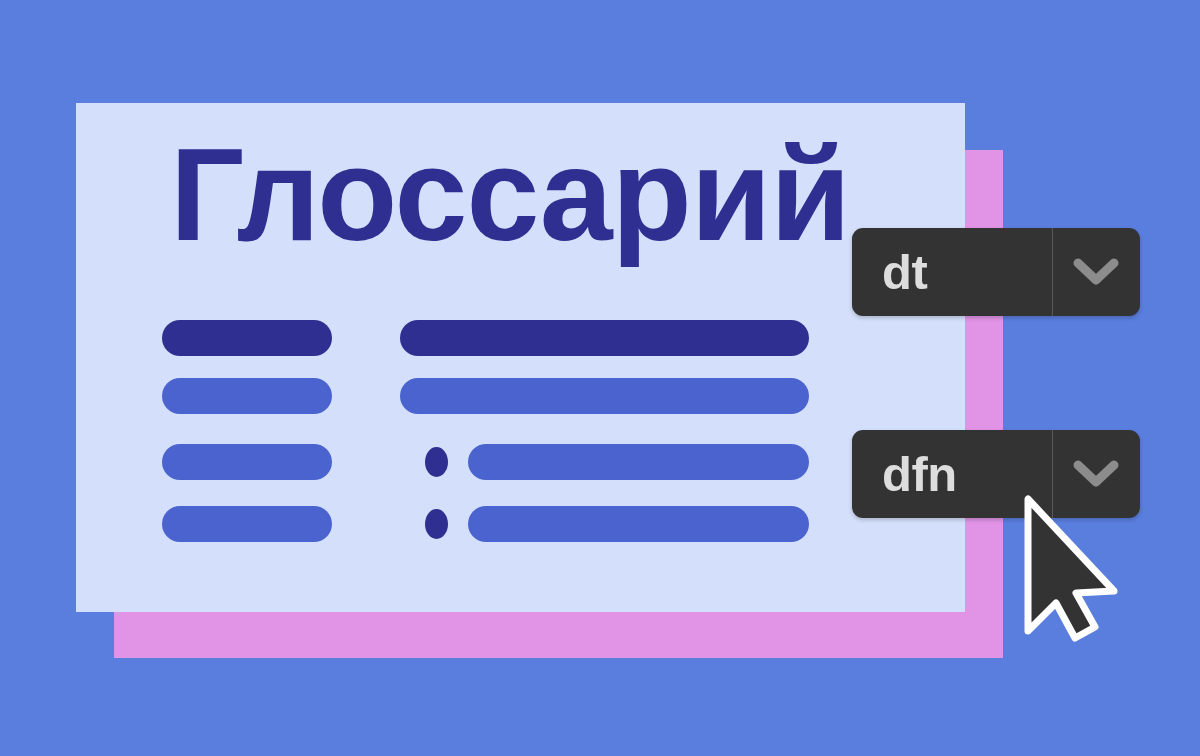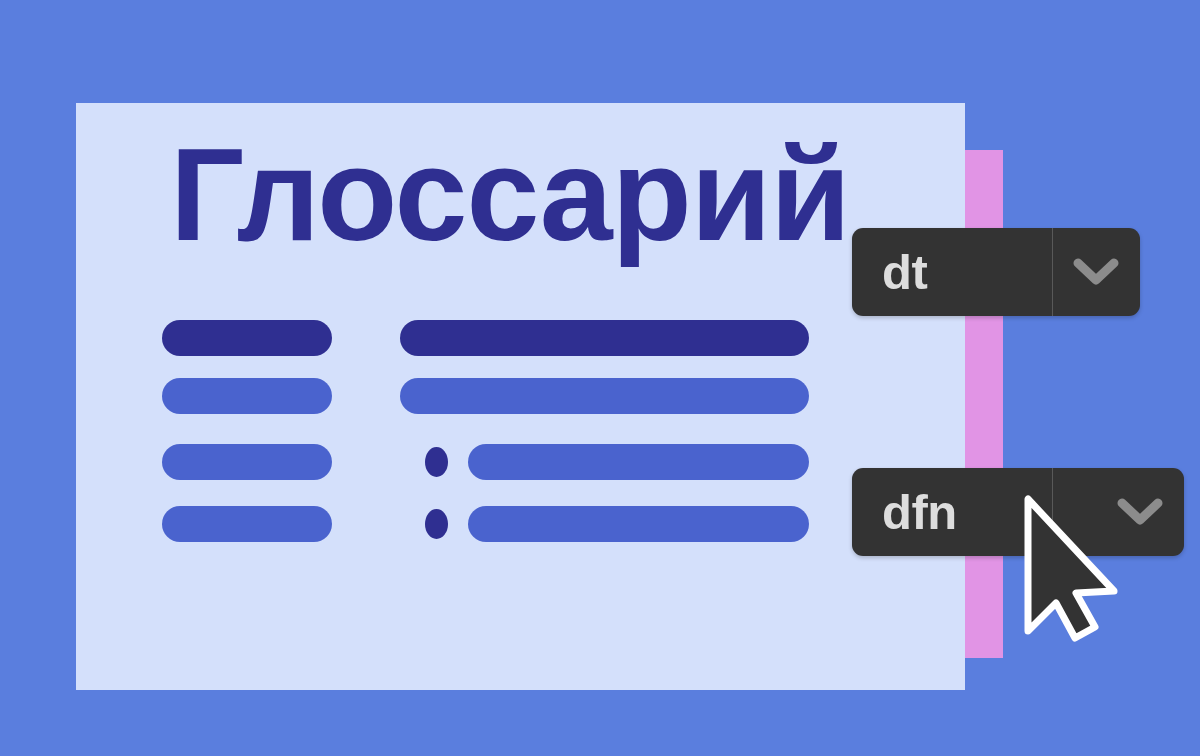--- a/index.html
+++ b/index.html
@@ -30,21 +30,21 @@
     height: 508px;
     background: #e194e5;
   }
 
   
   .doc-card {
     position: absolute;
     left: 76px;
     top: 103px;
     width: 889px;
-    height: 587px;
+    height: 509px;
     background: #d4e0fb;
     text-align: center;
   }
 
   
   .doc-title {
     position: absolute;
     left: 94px;
     top: 26px;
     font-size: 131px;
@@ -179,21 +179,21 @@
     <div class="chip-label">dt</div>
     <div class="chip-divider"></div>
     <div class="chip-caret">
       <svg width="46" height="30" viewBox="0 0 46 30" aria-hidden="true">
         <path d="M5 6 L23 23 L41 6" fill="none" stroke="#8c8c8c" stroke-width="9" stroke-linecap="round" stroke-linejoin="round"></path>
       </svg>
     </div>
   </div>
 
 
-  <div class="chip" style="left:852px; top:468px;padding-left:44px;">
+  <div class="chip" style="left:852px; top:430px;">
     <div class="chip-label">dfn</div>
     <div class="chip-divider"></div>
     <div class="chip-caret">
       <svg width="46" height="30" viewBox="0 0 46 30" aria-hidden="true">
         <path d="M5 6 L23 23 L41 6" fill="none" stroke="#8c8c8c" stroke-width="9" stroke-linecap="round" stroke-linejoin="round"></path>
       </svg>
     </div>
   </div>
 
   <div class="cursor">

